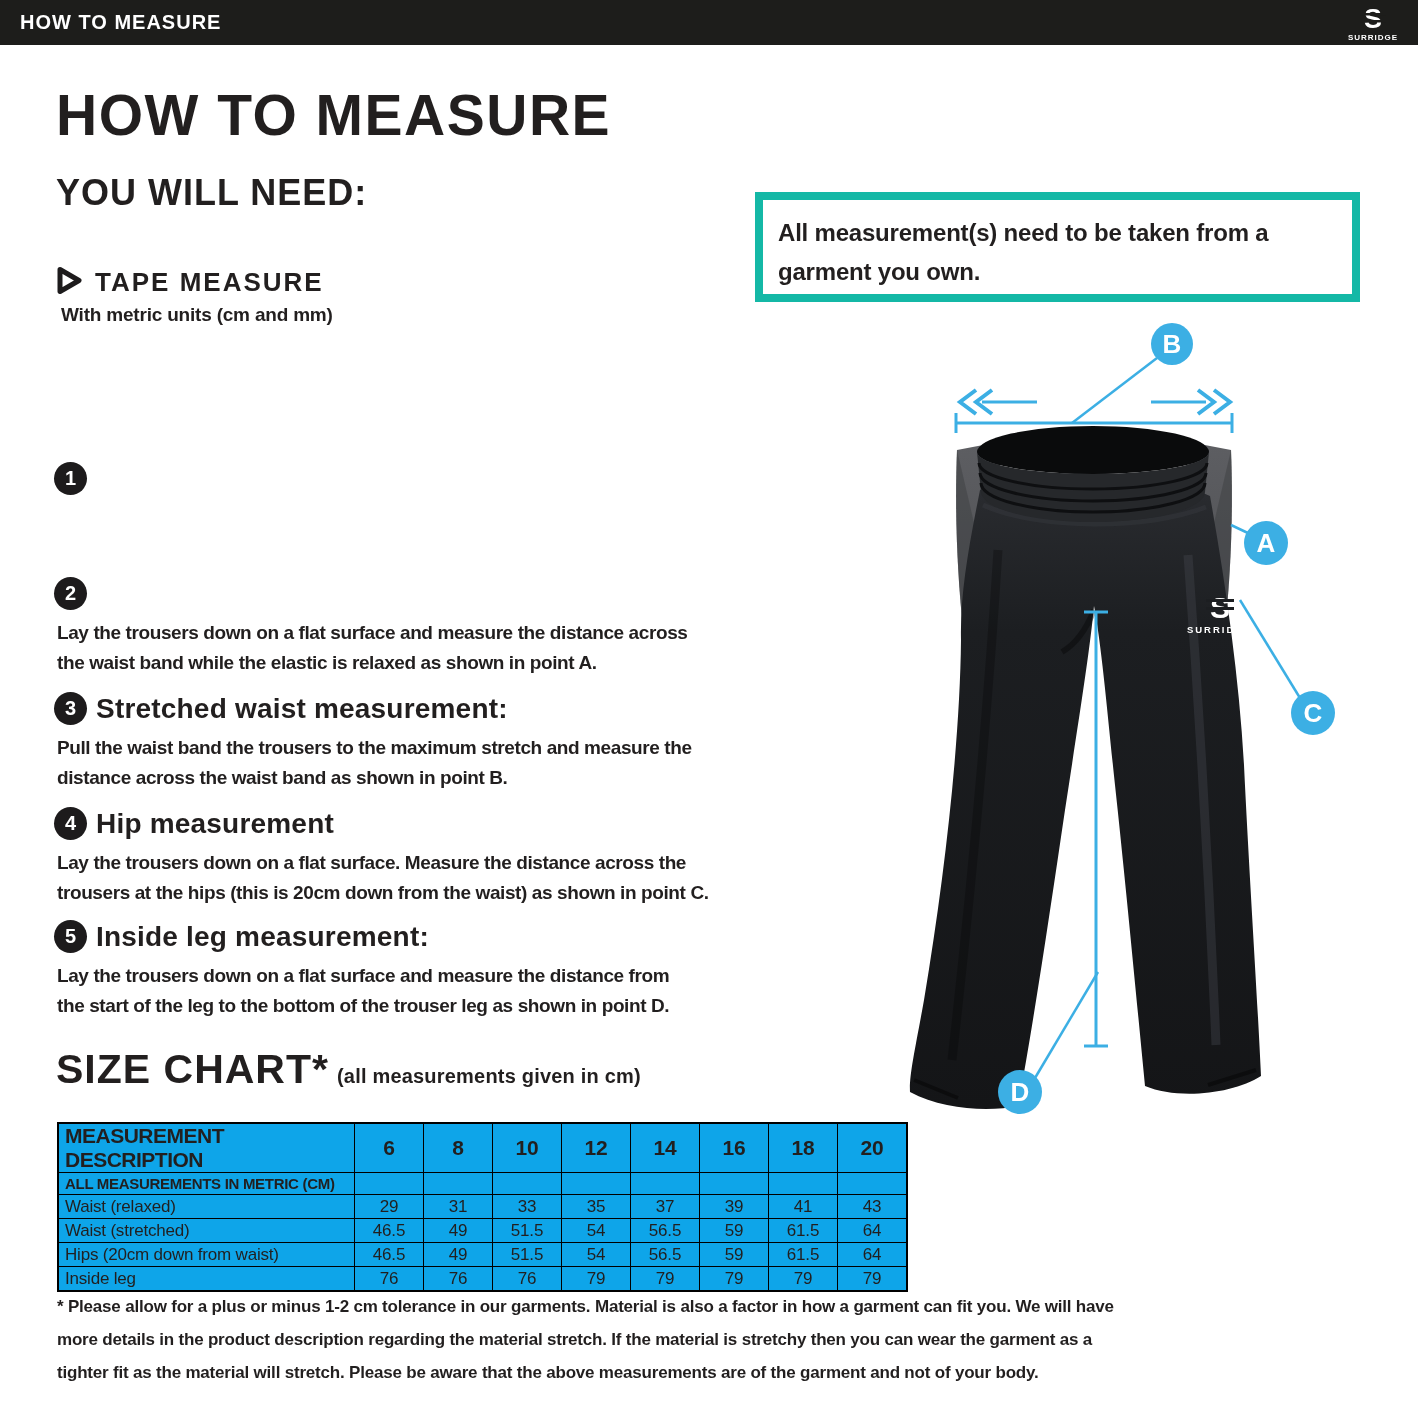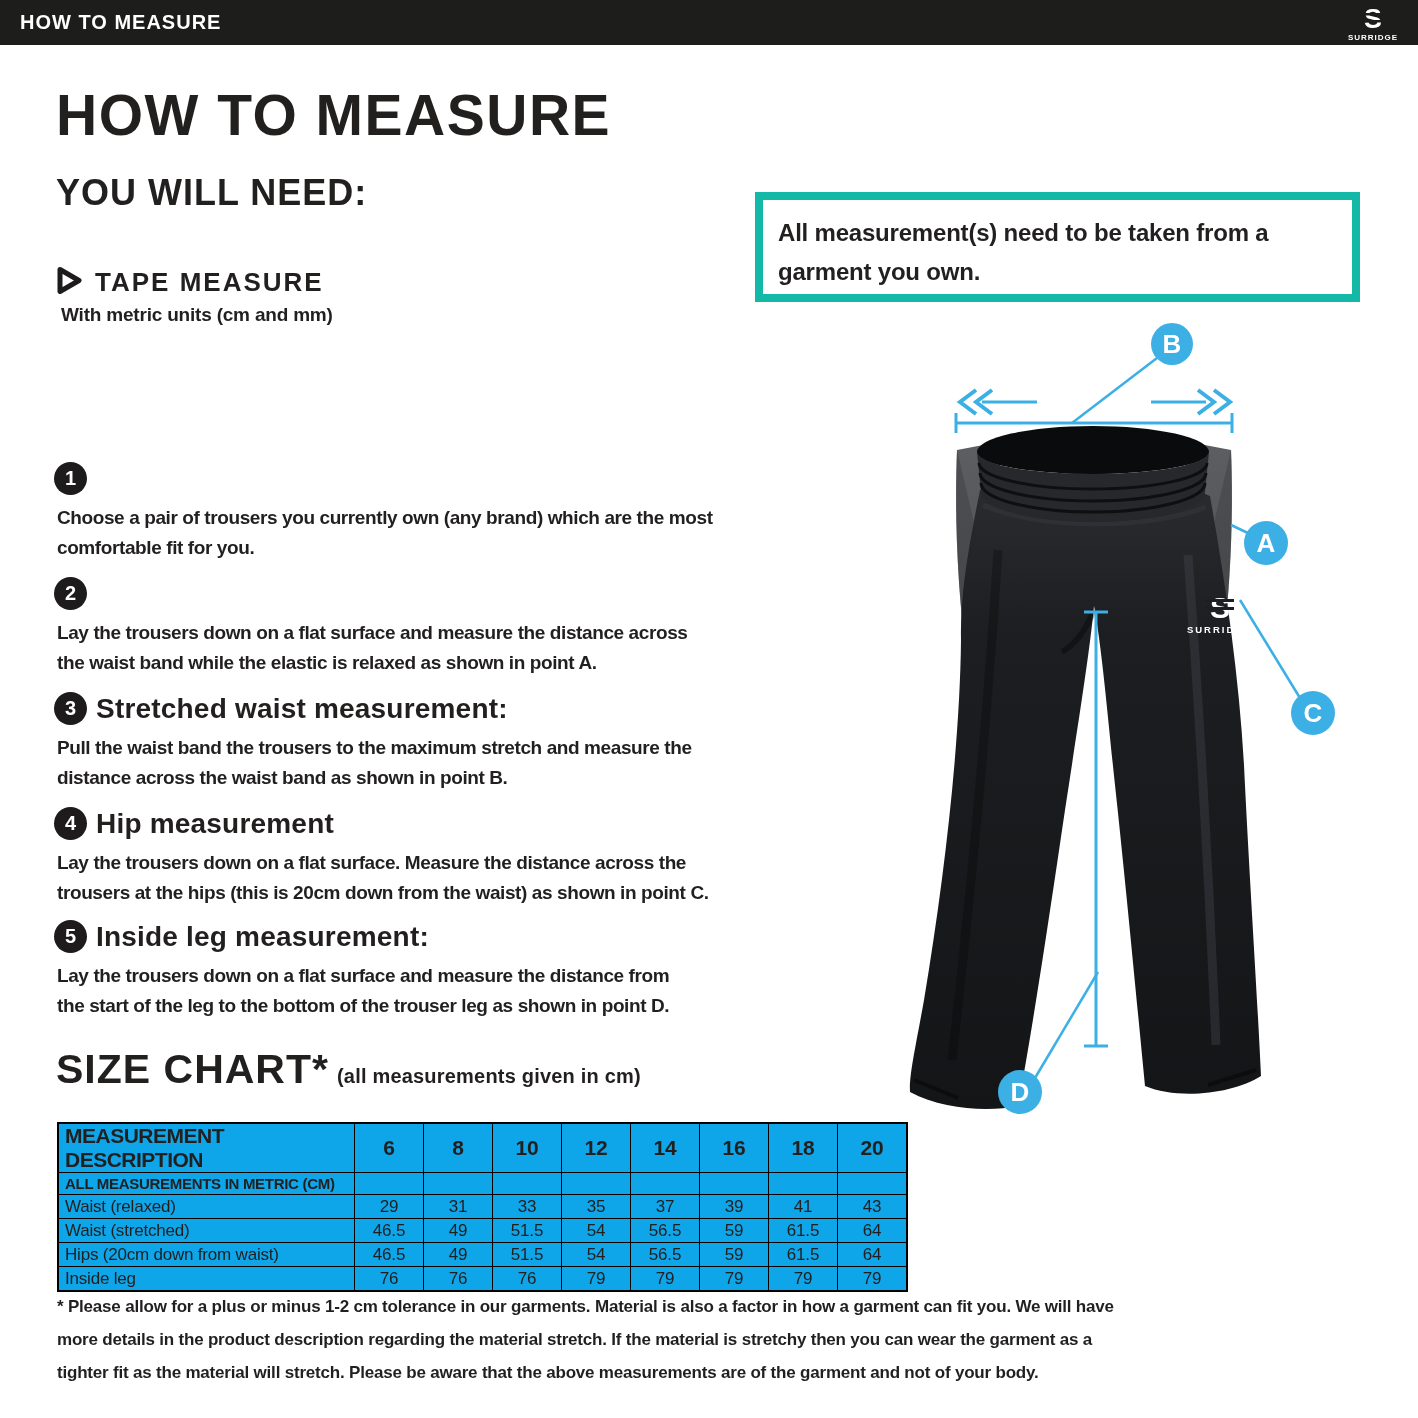--- a/index.html
+++ b/index.html
@@ -114,22 +114,20 @@
 
 <div class="note-box">
   <div class="note-text">All measurement(s) need to be taken from a
 garment you own.</div>
 </div>
 
 <div class="step" id="step-0">
   <div class="head">
     <div class="step-num">1</div>
   </div>
-  <div class="step-desc">Choose a pair of trousers you currently own (any brand) which are the most
-comfortable fit for you.</div>
 </div>
 <div class="step" id="step-1">
   <div class="head">
     <div class="step-num">2</div>
   </div>
   <div class="step-desc">Lay the trousers down on a flat surface and measure the distance across
 the waist band while the elastic is relaxed as shown in point A.</div>
 </div>
 <div class="step" id="step-2">
   <div class="head">

